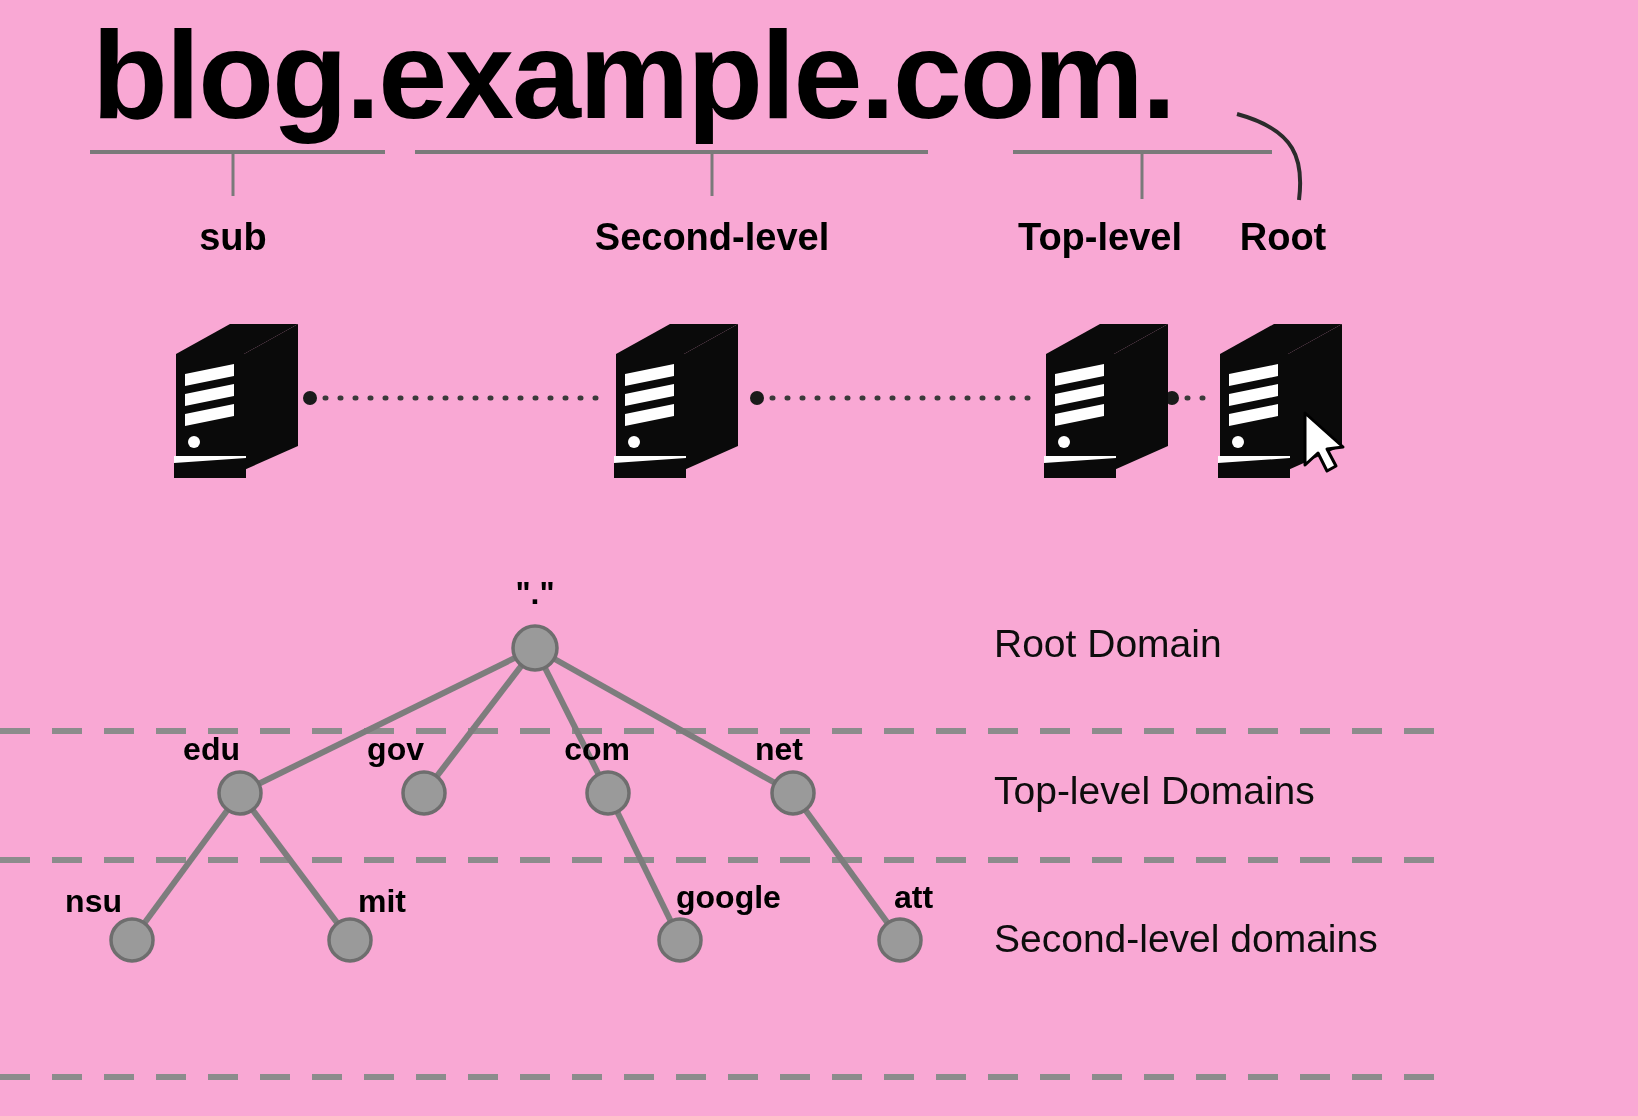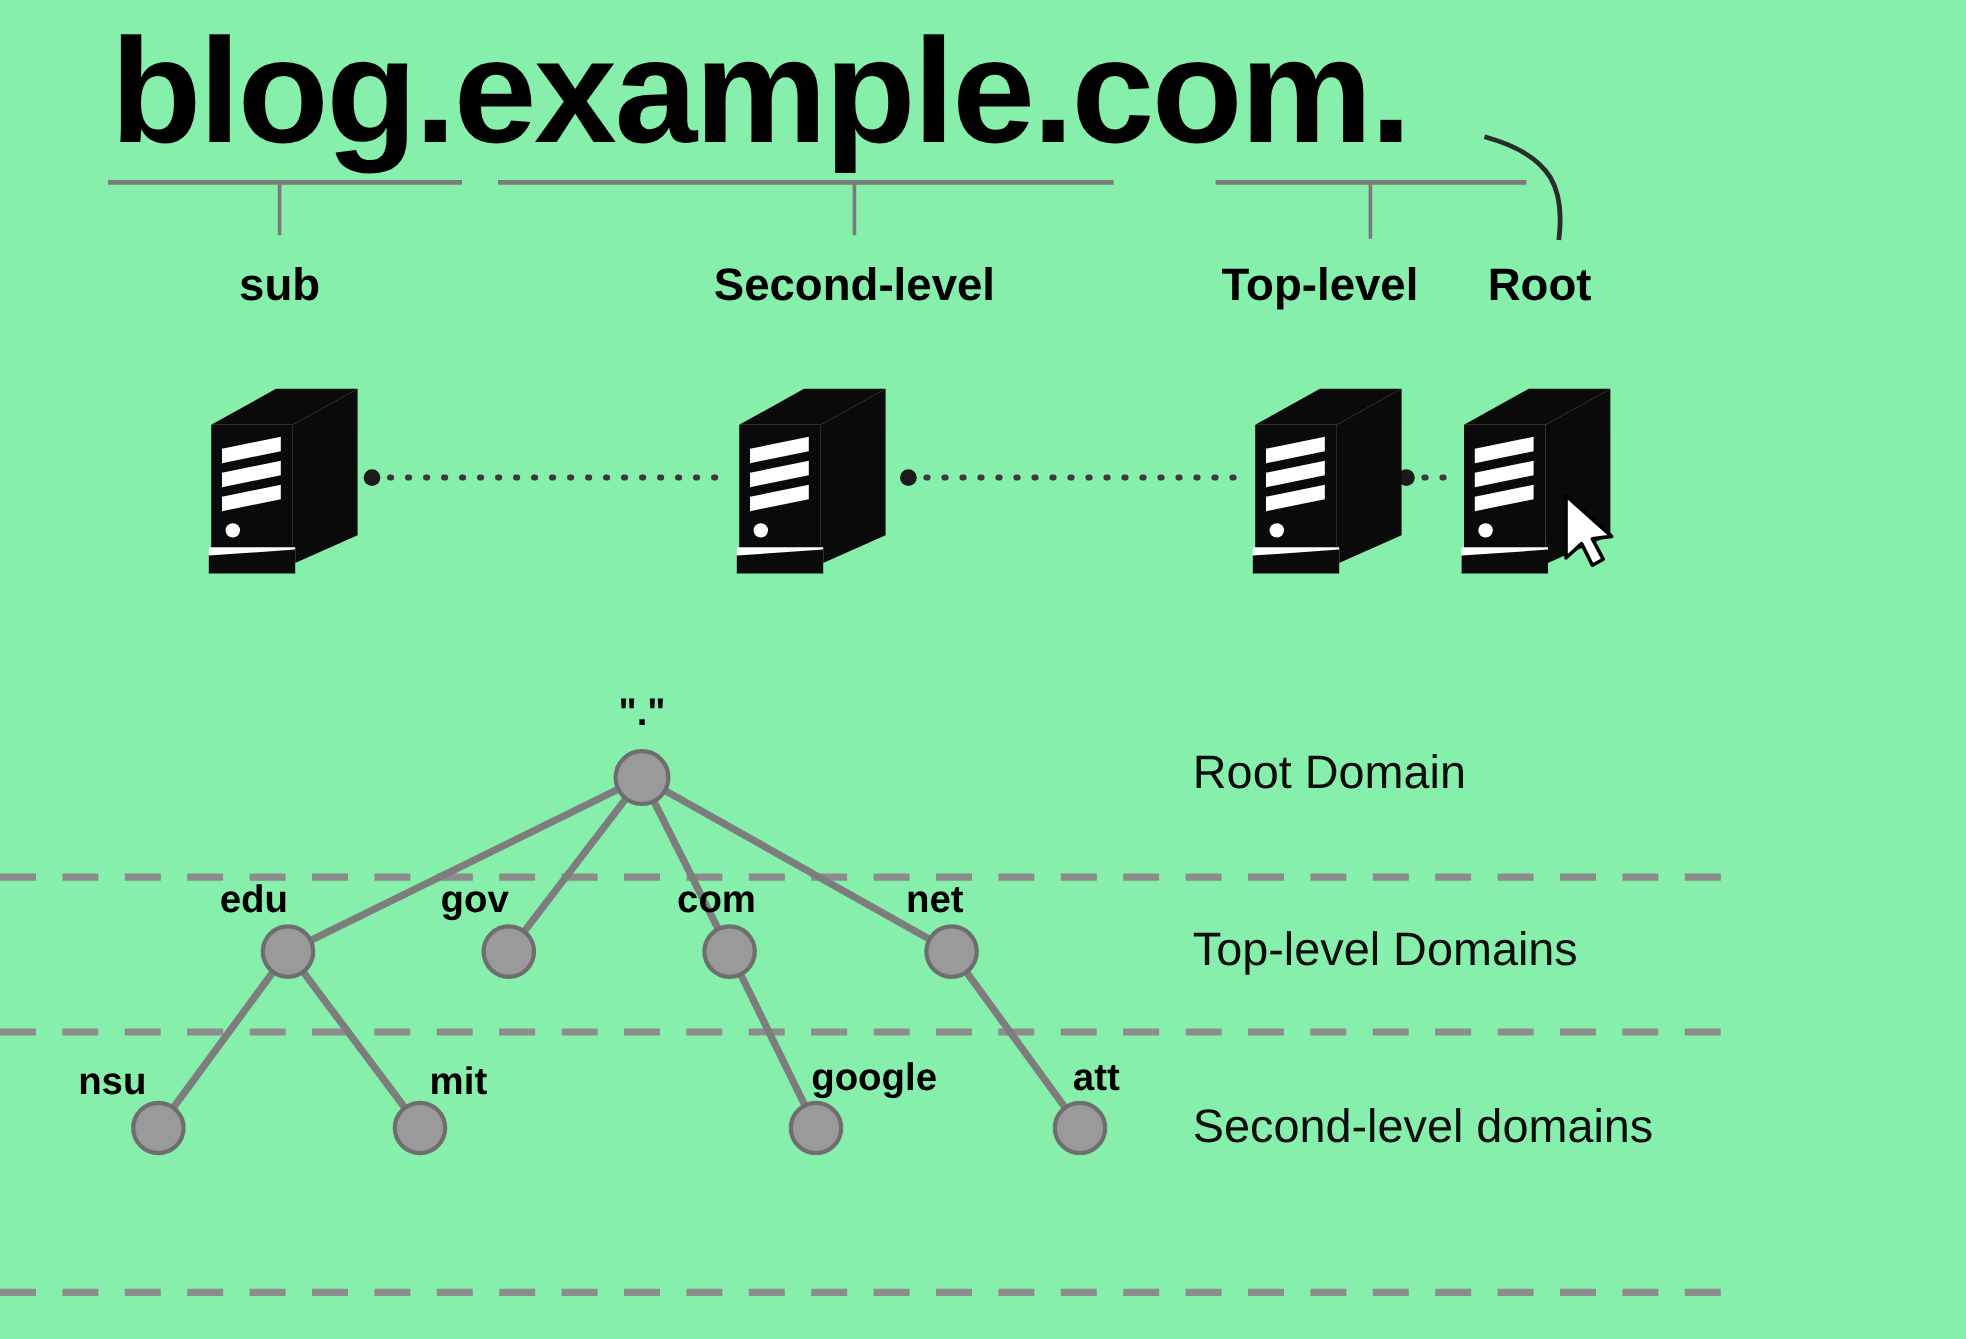--- a/index.html
+++ b/index.html
@@ -9,21 +9,21 @@
     background: #ffffff;
   }
   body {
     font-family: "Liberation Sans", sans-serif;
     color: #000000;
   }
   #page {
     position: relative;
     width: 1638px;
     height: 1116px;
-    background: #86efac;
+    background: #f9a8d4;
     overflow: hidden;
   }
   #diagram-svg {
     position: absolute;
     left: 0;
     top: 0;
     width: 1638px;
     height: 1116px;
     display: block;
   }

